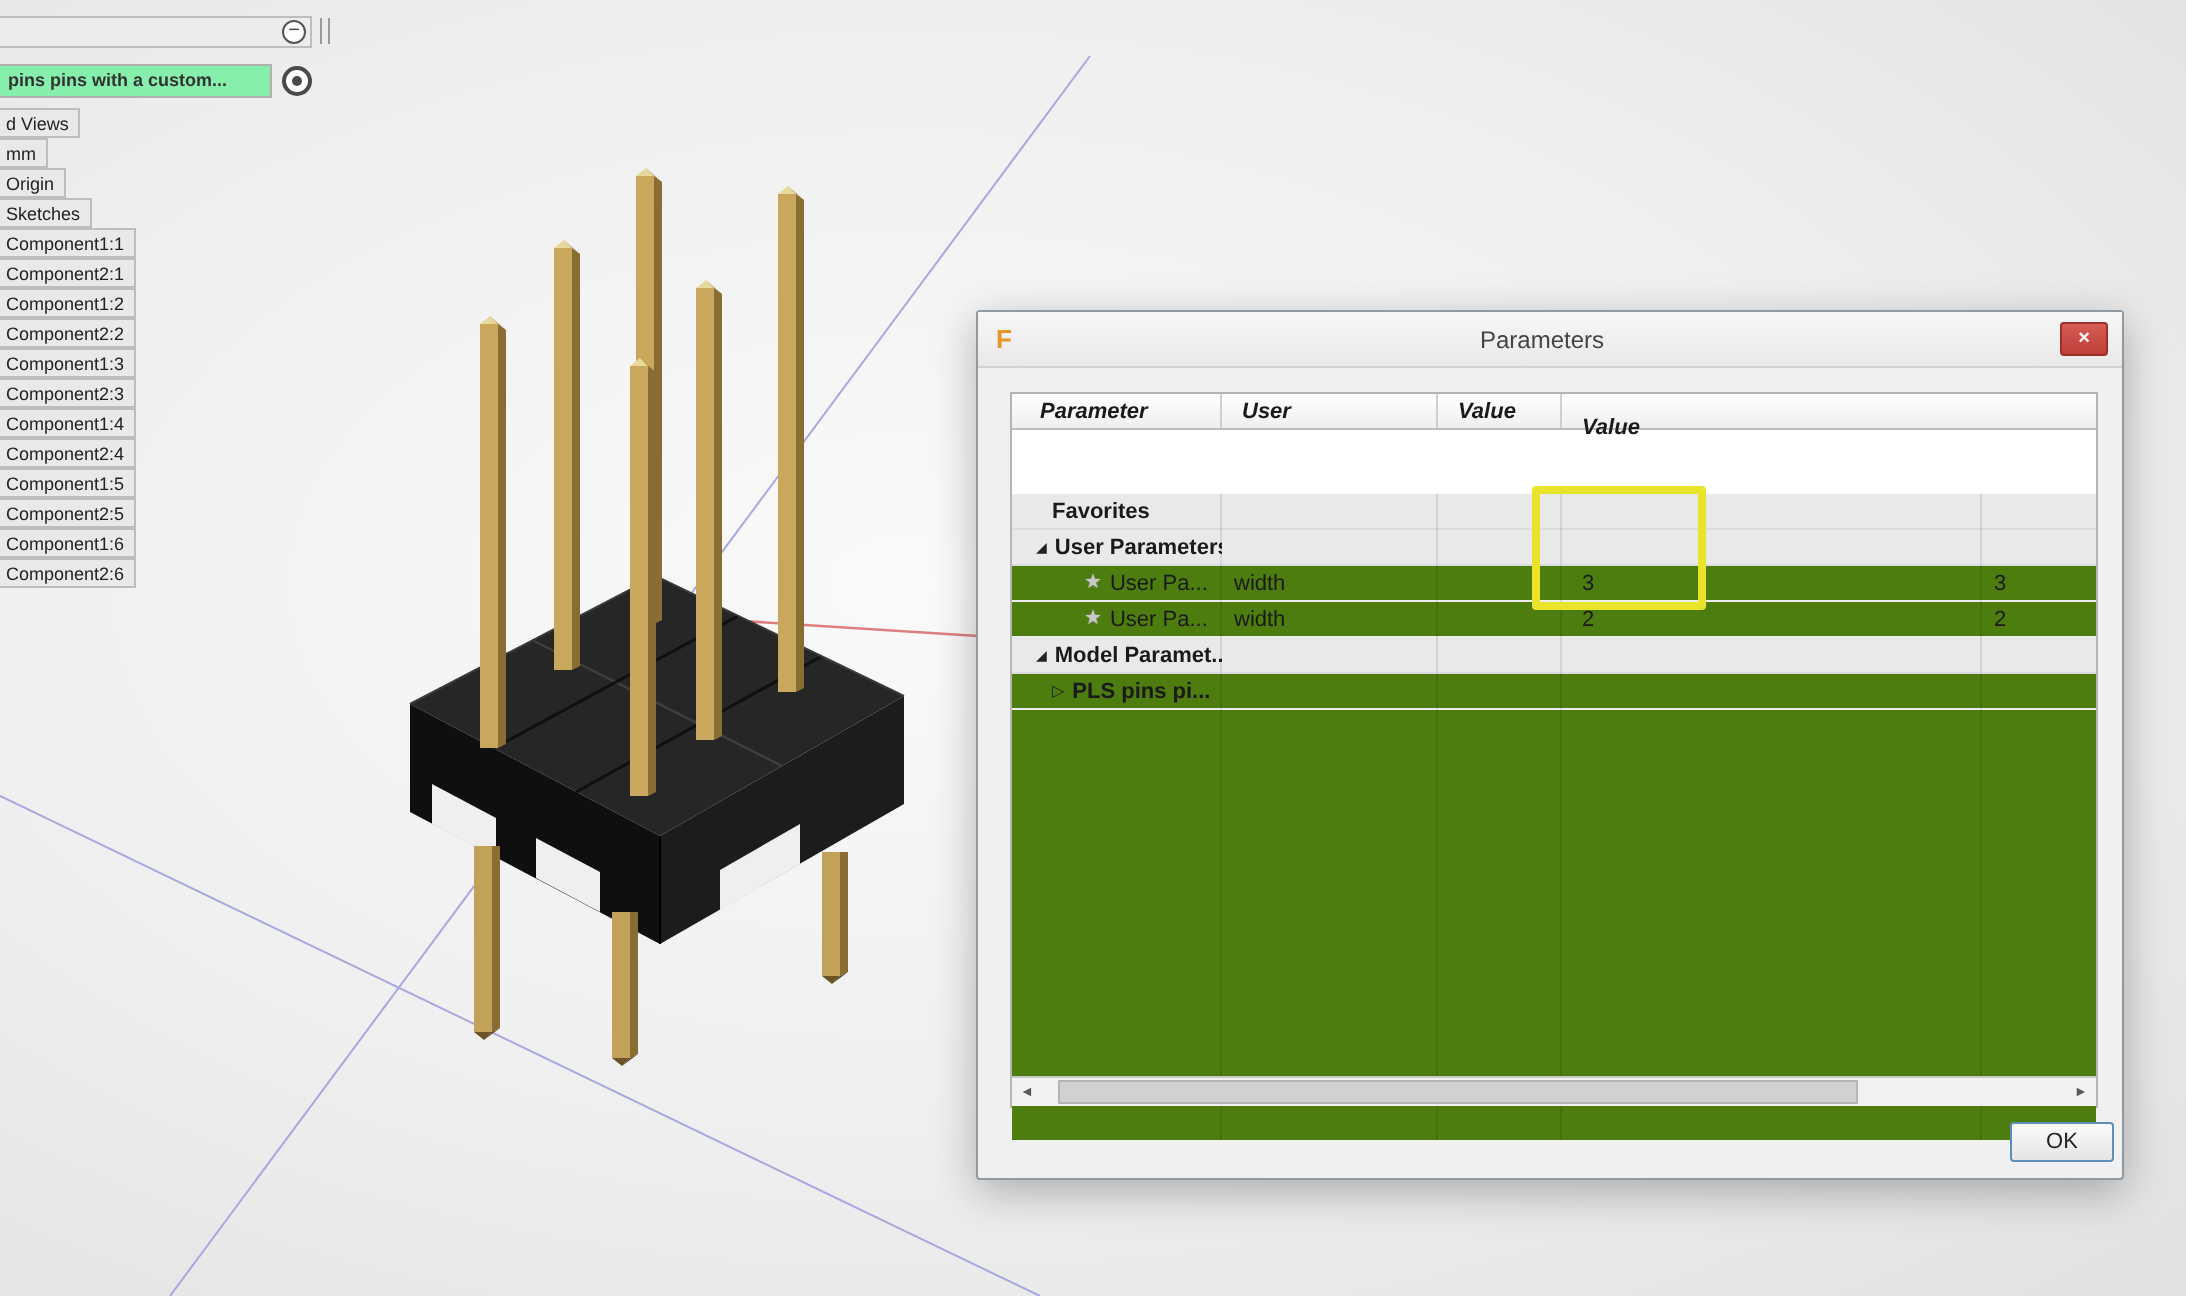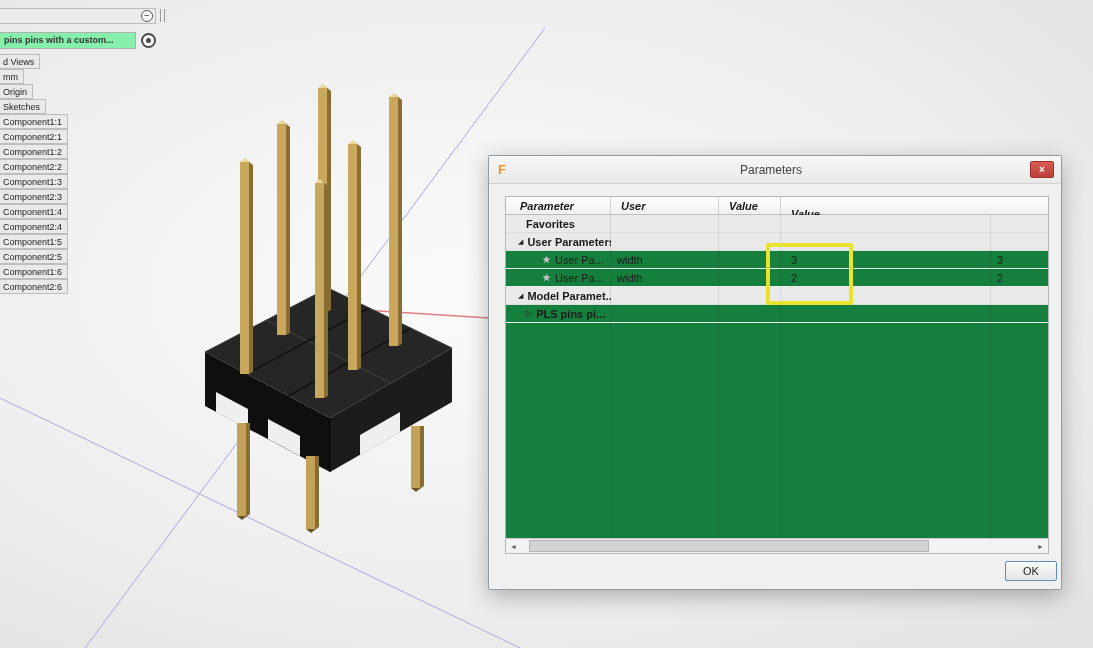--- a/index.html
+++ b/index.html
@@ -65,21 +65,21 @@
     display:grid;grid-template-columns:105px 108px 62px 210px 57px;
     height:18px;box-sizing:border-box;font-size:11px;align-items:center;
   }
   .thead{
     background:linear-gradient(#ffffff,#efefef);border-bottom:1px solid #bdbdbd;
     font-weight:bold;color:#1a1a1a;
   }
   .thead .hc{height:100%;display:flex;align-items:center;padding-left:10px;border-right:1px solid #cfcfcf;box-sizing:border-box;overflow:hidden;font-style:italic;}
   .thead .hc:first-child{padding-left:14px;}
   .thead .hc:last-child{border-right:none;margin-top:16px;}
-  .tbody{position:relative;height:323px;background:#15803d;overflow:hidden;}
+  .tbody{position:relative;height:323px;background:#4d7c0f;overflow:hidden;margin-top:32px;}
   .trow{border-bottom:1px solid #ededed;color:#1a1a1a;position:relative;}
   .trow.group{background:#e9e9e9;border-bottom:1px solid #dcdcdc;}
   .tc{height:100%;display:flex;align-items:center;padding-left:6px;box-sizing:border-box;overflow:hidden;white-space:nowrap;}
   .tc.expr{padding-left:10px;}
   .tc .bold{font-weight:bold;}
   .glyph{font-size:7px;color:#222;margin:0 4px 0 6px;}
   .glyph.open{font-size:8px;}
   .star{color:#c9c9c9;font-size:10px;margin:0 4px 0 30px;text-shadow:0 0 1px #9a9a9a;}
   .indent1{margin-left:14px;}
   .colguide{position:absolute;top:0;bottom:0;width:1px;background:rgba(0,0,0,0.09);pointer-events:none;}

